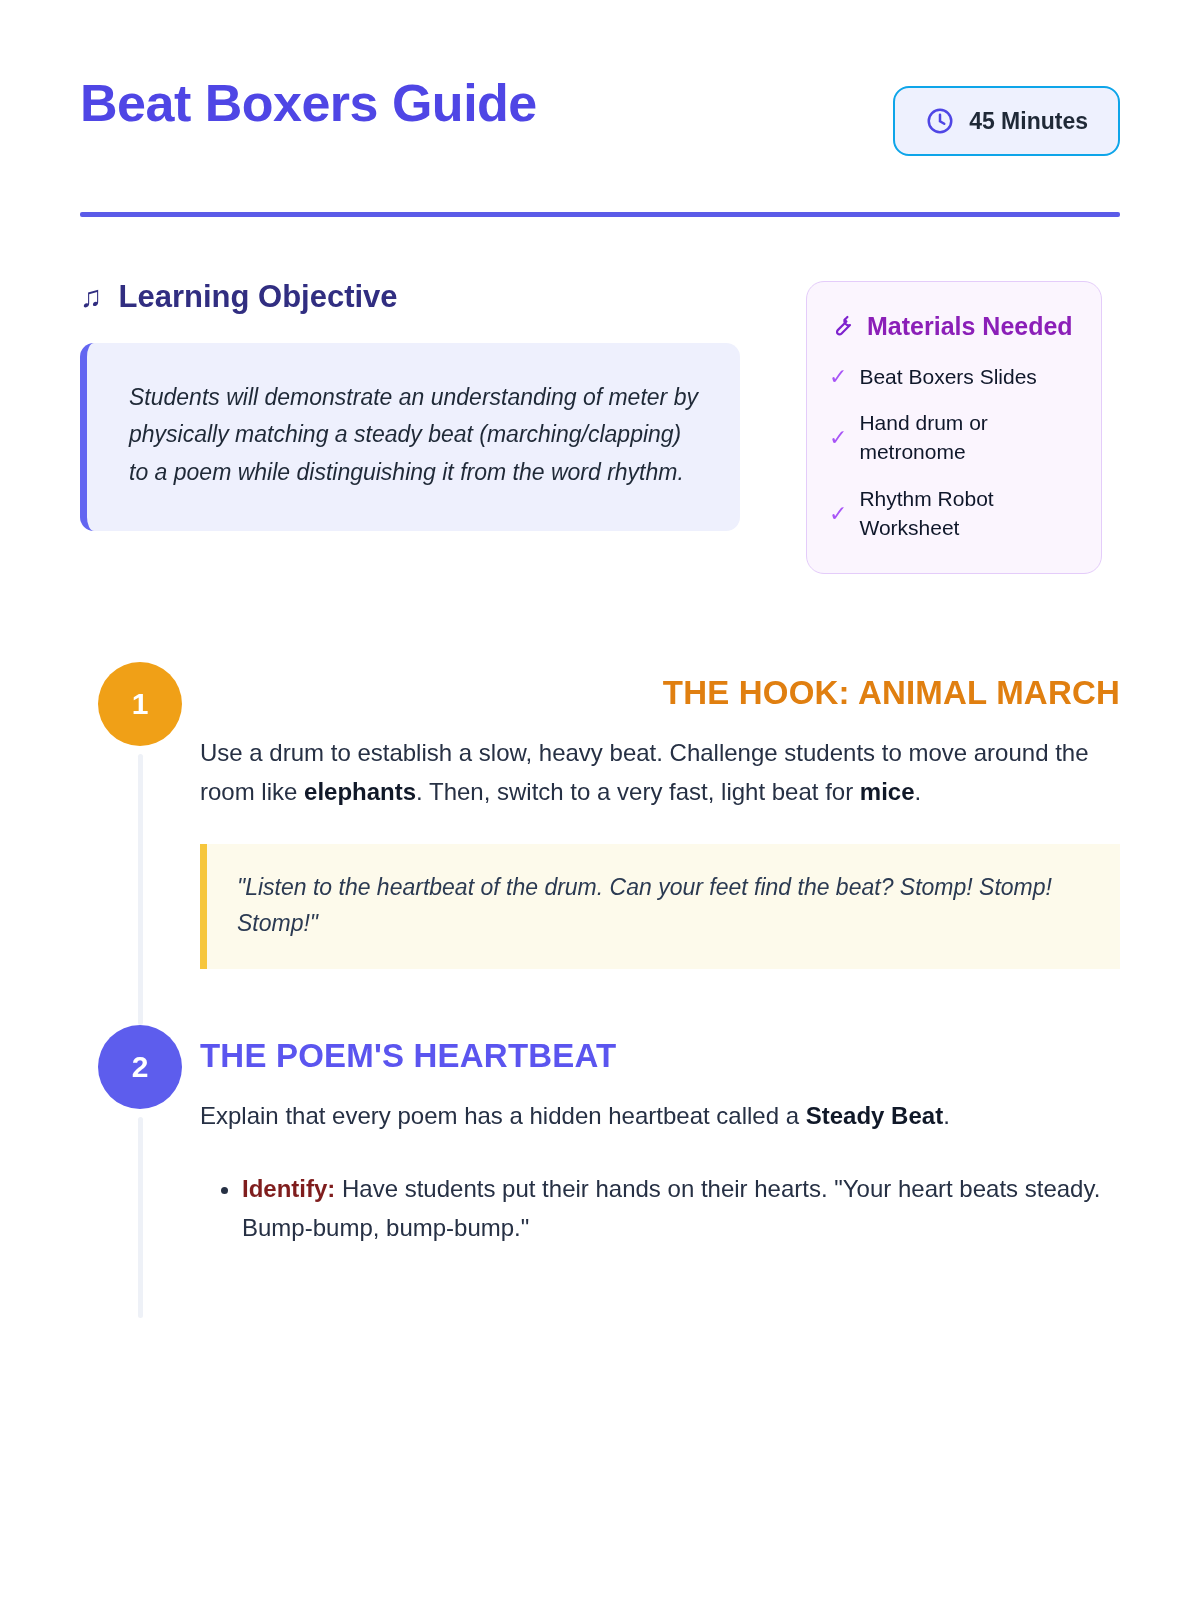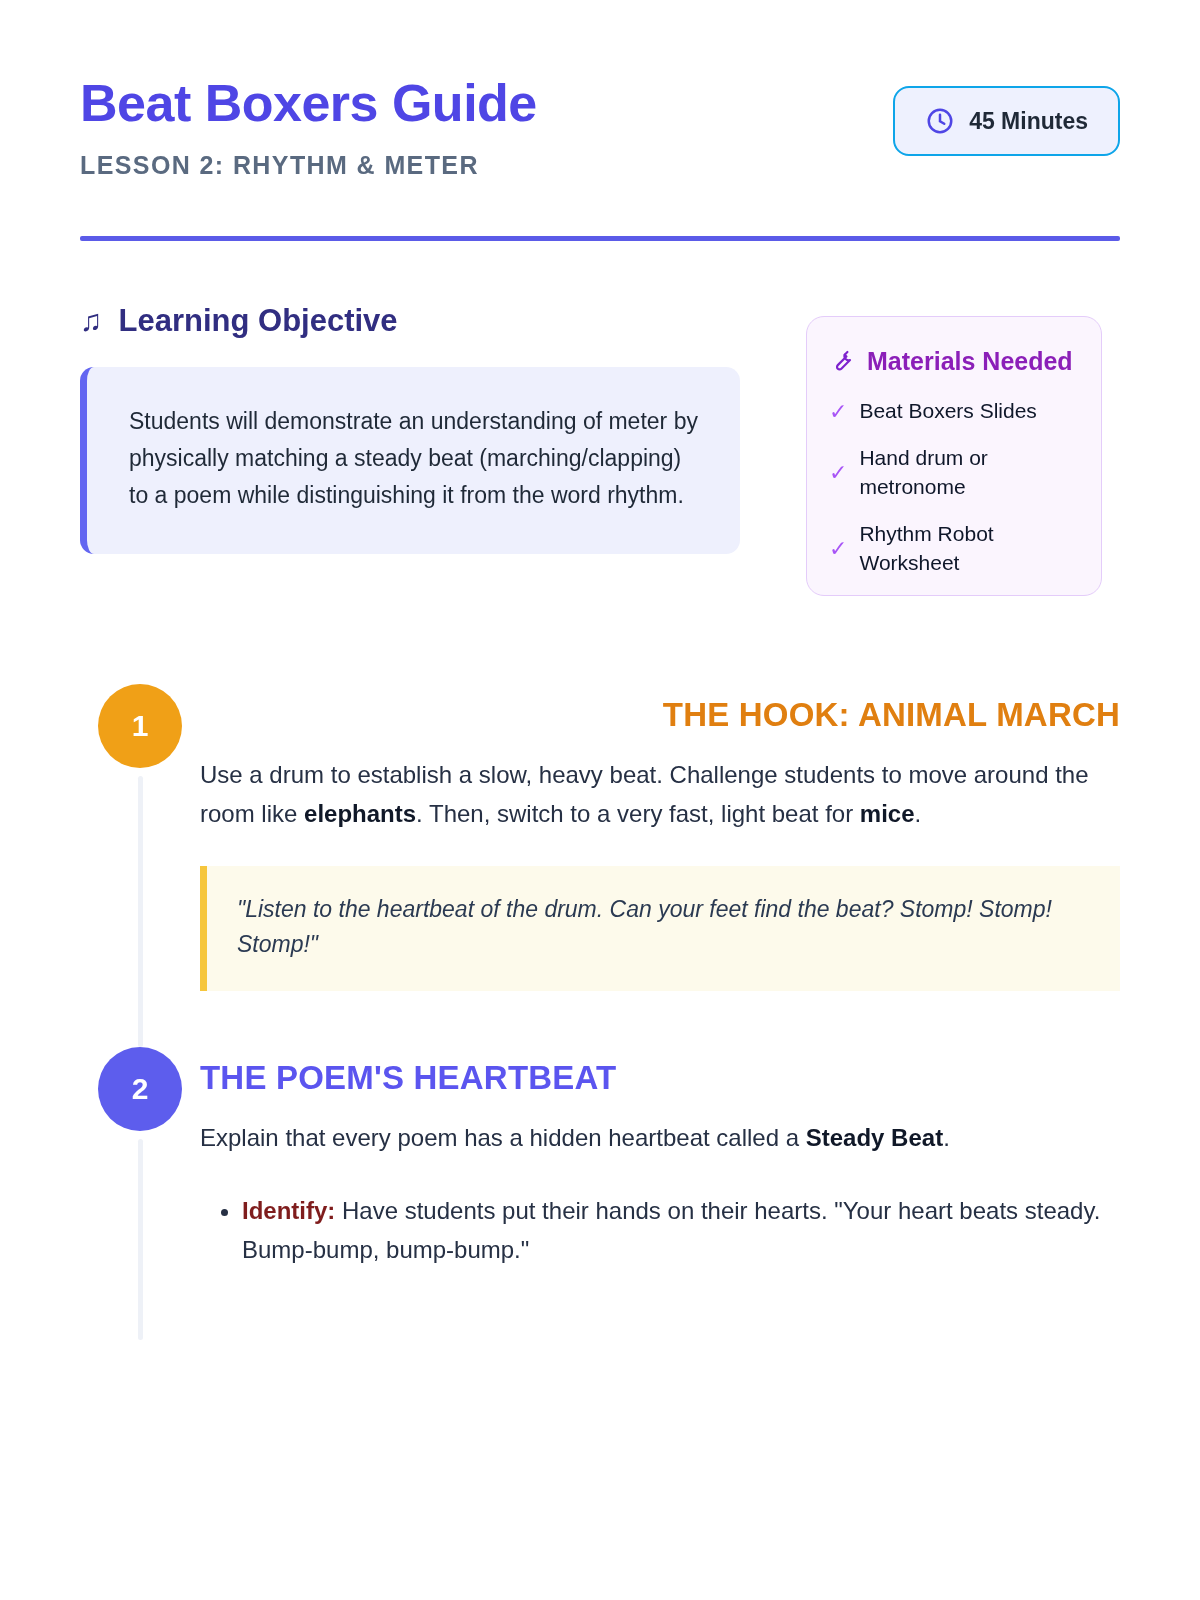--- a/index.html
+++ b/index.html
@@ -94,30 +94,31 @@
     border-left: 7px solid #6366f1;
     border-radius: 14px;
     padding: 36px 42px 40px 42px;
     width: 660px;
   }
   .objective-text {
     margin: 0;
     font-size: 23px;
     line-height: 1.62;
     color: #1f2937;
+    font-style: italic;
   }
 
   .materials-card {
     background: #fbf5fe;
     border: 1.5px solid #e4ccfa;
     border-radius: 18px;
-    padding: 28px 26px 17px 22px;
+    padding: 28px 26px 30px 22px;
     width: 296px;
     flex: none;
-    margin-top: 13px;
+    margin-top: 2px;
   }
   .materials-head {
     display: flex;
     align-items: center;
     gap: 12px;
     margin-bottom: 20px;
   }
   .wrench-icon { flex: none; }
   .wrench-icon svg { display: block; }
   .materials-title {
@@ -235,21 +236,20 @@
   .bullets li b { font-weight: bold; color: #7f1d1d; }
 </style>
 </head>
 <body>
 
 <div class="page">
 
   <div class="header">
     <div class="header-left">
       <h1 class="doc-title">Beat Boxers Guide</h1>
-      <div class="doc-subtitle">LESSON 2: RHYTHM &amp; METER</div>
     </div>
     <div class="time-badge">
       <span class="clock-icon">
         <svg width="30" height="30" viewBox="0 0 24 24" fill="none" stroke="#4f46e5" stroke-width="2" stroke-linecap="round">
           <circle cx="12" cy="12" r="9"></circle>
           <path d="M12 7v5.2l3.4 2"></path>
         </svg>
       </span>
       <span class="label">45 Minutes</span>
     </div>

